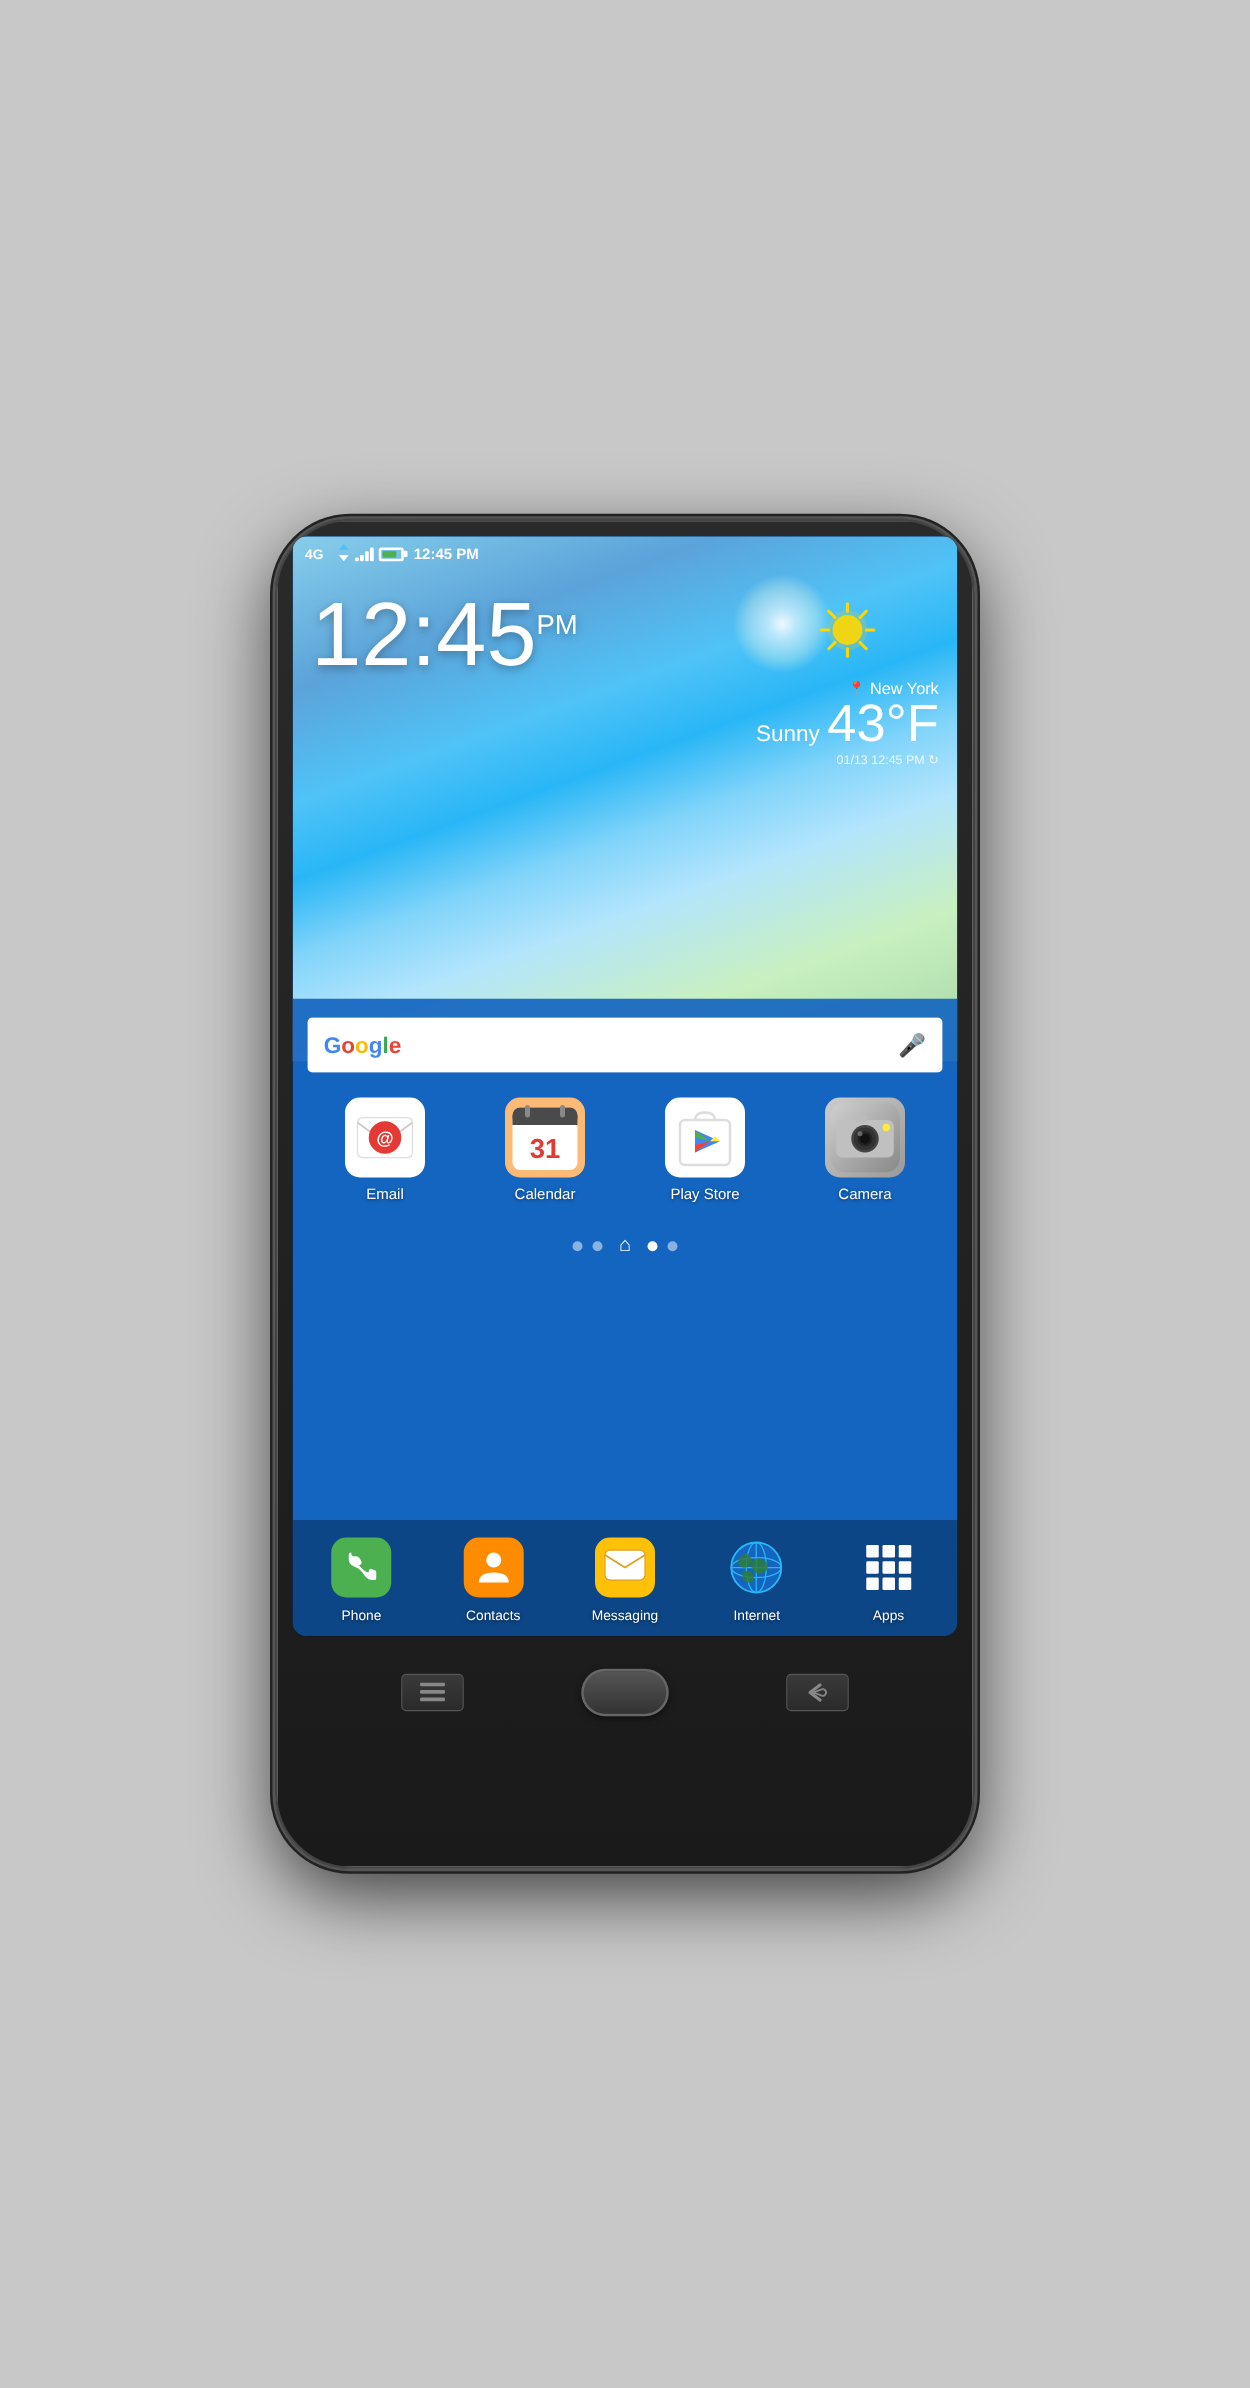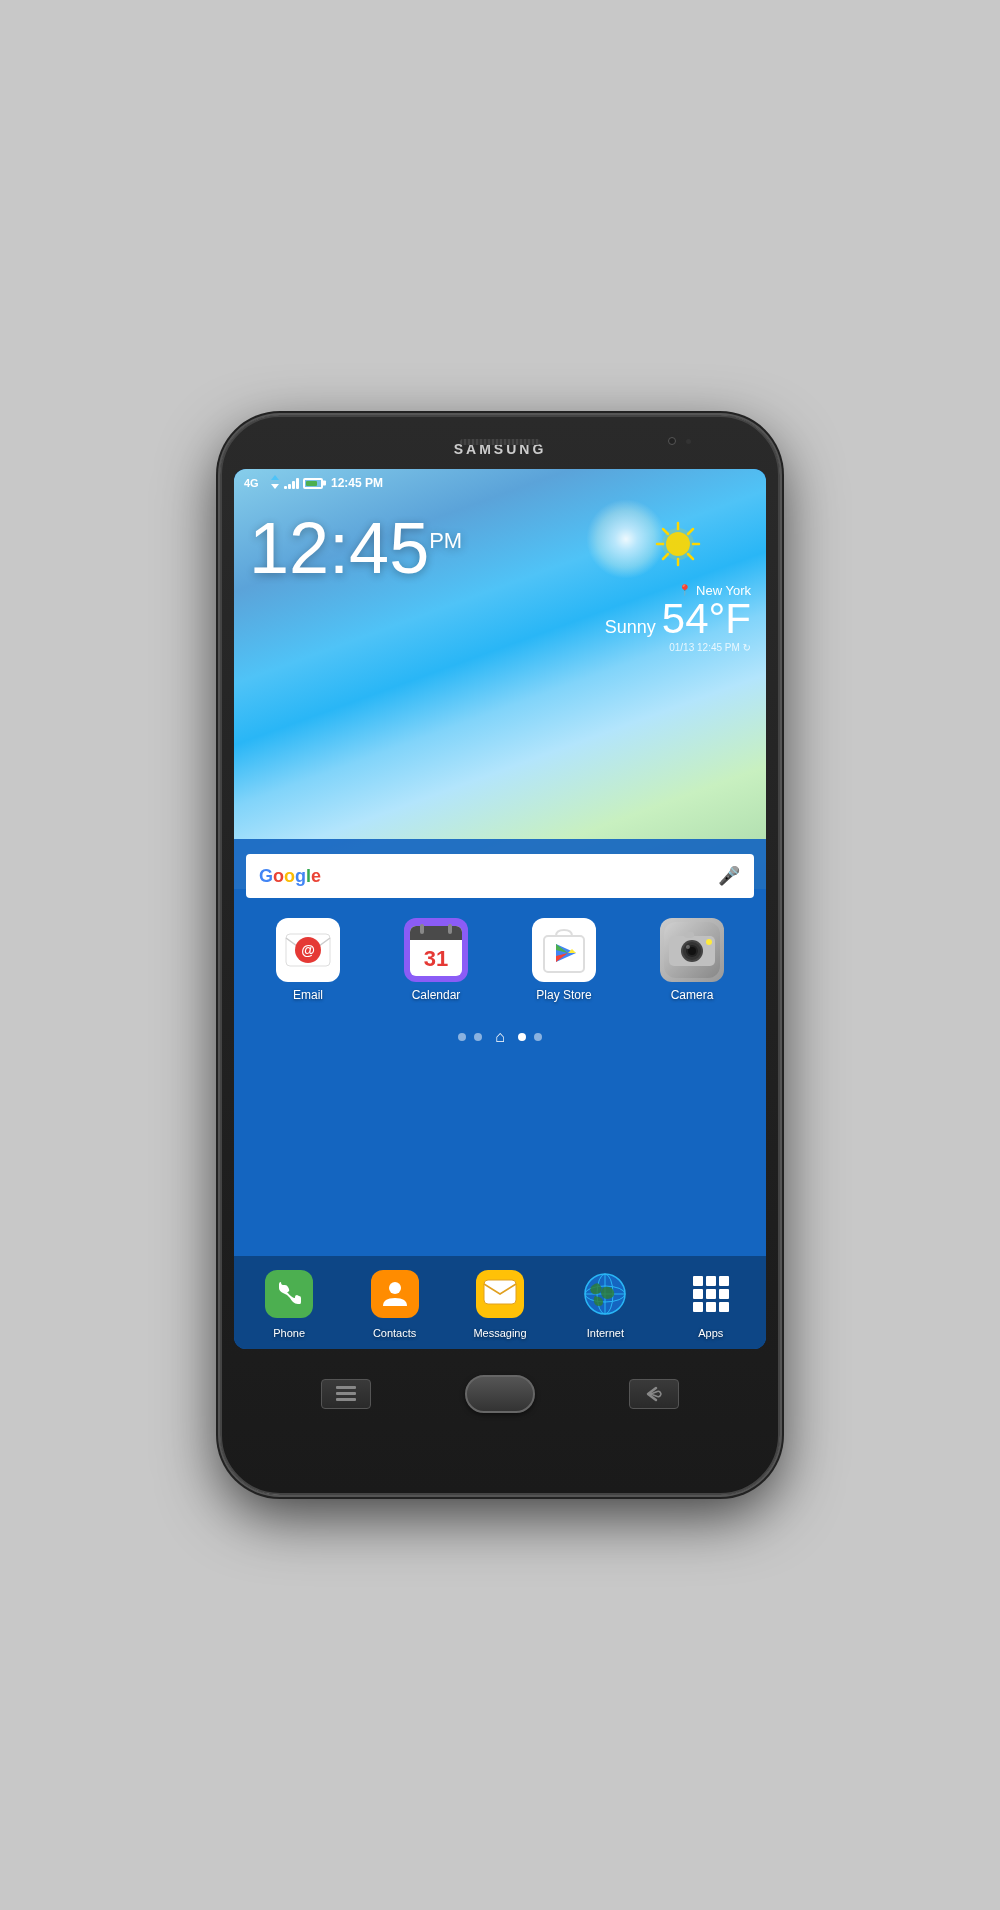--- a/index.html
+++ b/index.html
@@ -336,21 +336,21 @@
     }
 
     
     .icon-email {
       background: white;
       border-radius: 12px;
     }
 
     
     .icon-calendar {
-      background: #8b5cf6;
+      background: #fdba74;
       border-radius: 12px;
       display: flex;
       flex-direction: column;
       overflow: hidden;
     }
 
     
     .icon-camera {
       background: linear-gradient(135deg, #ccc, #999);
       border-radius: 12px;
@@ -527,26 +527,20 @@
       height: 10px;
       background: white;
       border-radius: 1px;
     }
   </style>
 </head>
 <body>
 
 <div class="phone-outer">
 
-  <div class="phone-top-bar">
-    <div class="speaker-grille"></div>
-    <div class="camera-dot"></div>
-    <div class="sensor-dot"></div>
-    <span class="samsung-logo">SAMSUNG</span>
-  </div>
 
   <div class="screen-bezel">
     <div class="screen">
 
       <div class="wallpaper">
         <div class="sun-effect"></div>
       </div>
 
       <div class="status-bar">
         <div class="status-icons">
@@ -603,21 +597,21 @@
 
             <circle cx="25" cy="25" r="16" fill="#FFD700" opacity="0.2"></circle>
           </svg>
         </div>
         <div style="display:flex; gap:4px; justify-content:flex-end; align-items:center;">
           <span style="font-size:11px; color:white;">📍</span>
           <span class="weather-location">New York</span>
         </div>
         <div style="display:flex; gap:6px; justify-content:flex-end; align-items:baseline;">
           <span class="weather-desc">Sunny</span>
-          <span class="weather-temp">54°F</span>
+          <span class="weather-temp">43°F</span>
         </div>
         <div class="weather-updated">
           <span>01/13  12:45 PM</span>
           <span style="cursor:pointer;">↻</span>
         </div>
       </div>
 
       <div class="home-content">
 
         <div class="google-search">

